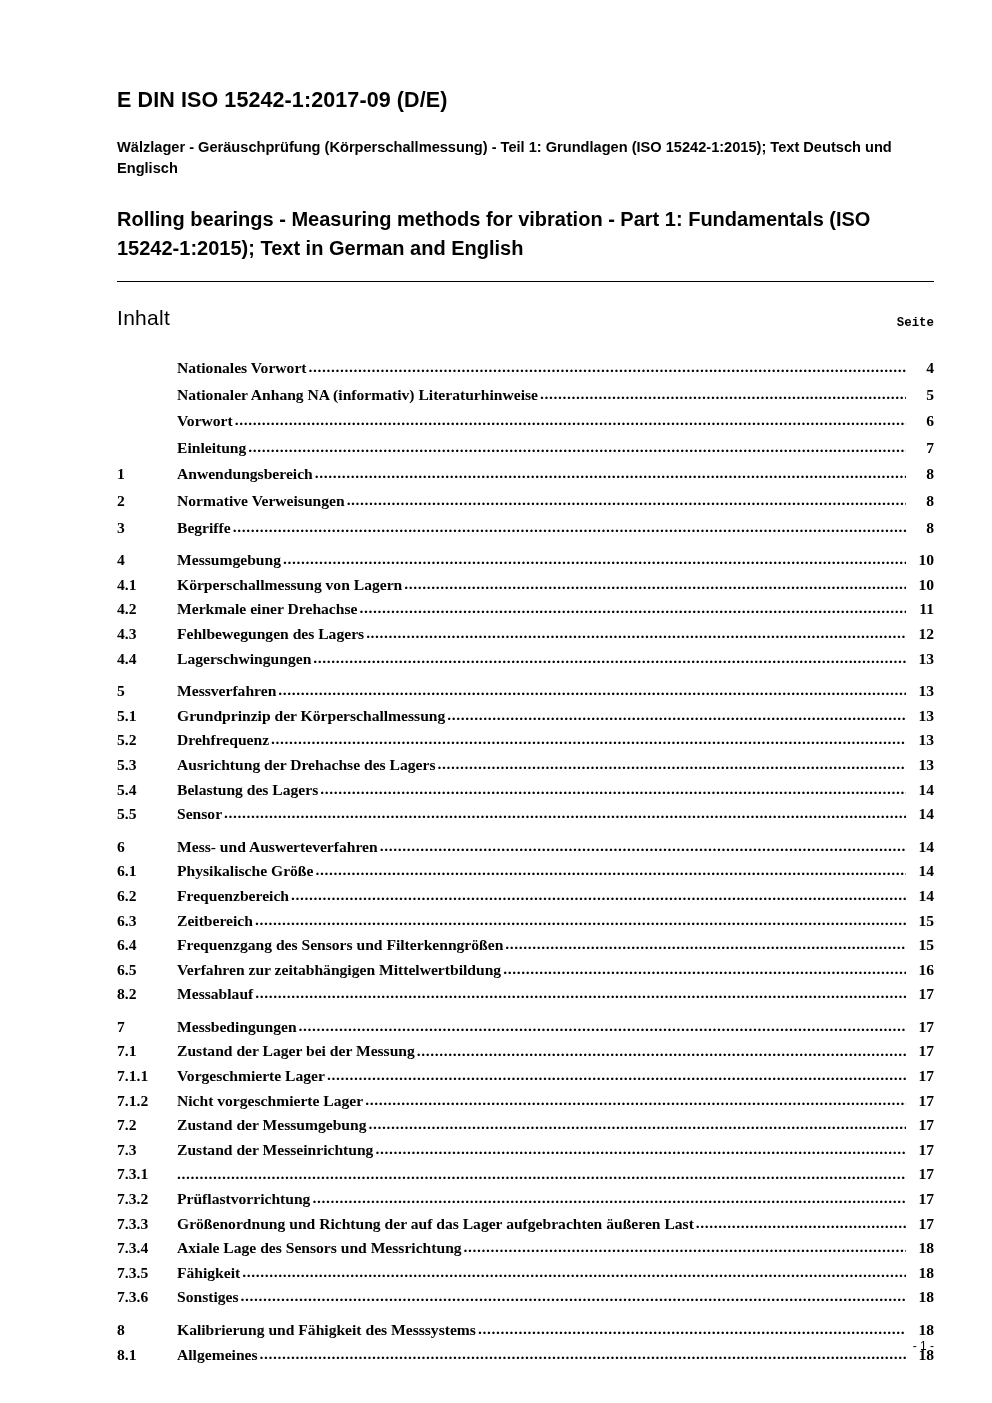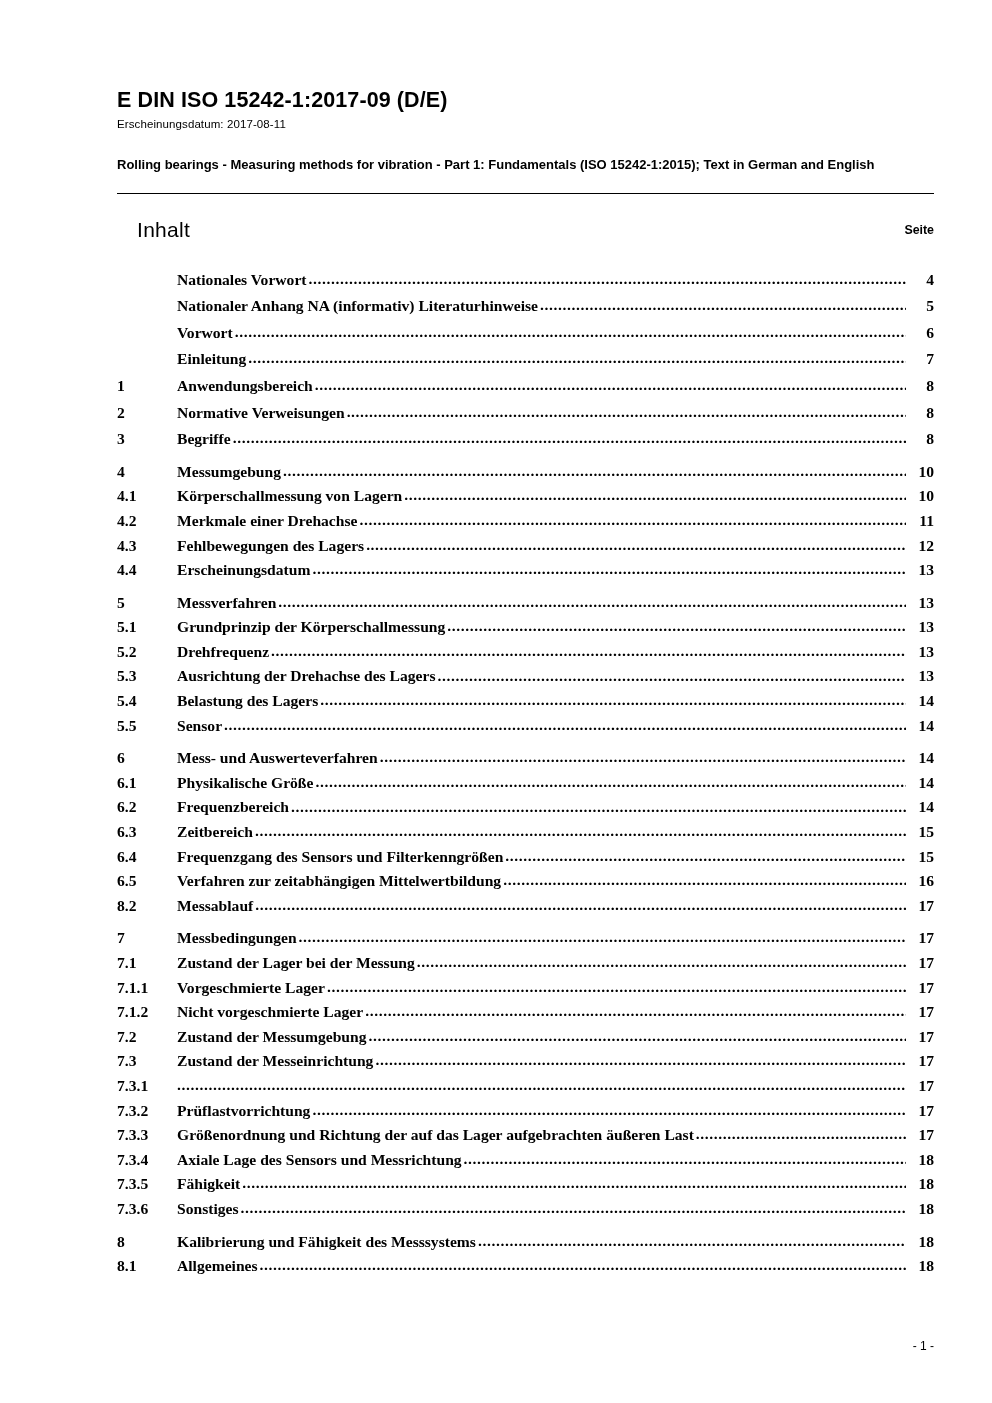--- a/index.html
+++ b/index.html
@@ -42,45 +42,44 @@
   }
   .title-de {
     font-family: "Liberation Sans", sans-serif;
     font-size: 14.6px;
     font-weight: bold;
     line-height: 1.45;
     margin: 24px 0 0 0;
   }
   .title-en {
     font-family: "Liberation Sans", sans-serif;
-    font-size: 13px;
+    font-size: 20px;
     font-weight: bold;
     line-height: 1.45;
     margin: 26px 0 0 0;
   }
   .rule {
     border: 0;
     border-top: 1px solid #000;
     margin: 18px 0 0 0;
     height: 0;
   }
   .toc-head {
     display: flex;
-    align-items: center;
+    align-items: flex-end;
     justify-content: space-between;
     margin-top: 24px;
-    margin-left: 20px;
   }
   .toc-head .inhalt {
     font-family: "Liberation Sans", sans-serif;
     font-size: 21px;
     letter-spacing: 0.3px;
   }
   .toc-head .seite {
-    font-family: Liberation Sans, sans-serif;
+    font-family: Liberation Mono, monospace;
     font-size: 12.4px;
     font-weight: bold;
   }
   .toc {
     margin-top: 30px;
   }
   .toc-row {
     display: flex;
     align-items: flex-end;
     font-family: "Liberation Serif", serif;
@@ -129,22 +128,22 @@
     font-size: 12px;
   }
 </style>
 </head>
 <body>
 
 <div class="page">
   <div class="content">
 
     <h1 class="doc-number">E DIN ISO 15242-1:2017-09 (D/E)</h1>
-    <div class="pub-date">Erscheinungsdatum: 2017-08-11</div>
-
+
+    <div class="title-de">Wälzlager - Geräuschprüfung (Körperschallmessung) - Teil 1: Grundlagen (ISO 15242-1:2015); Text Deutsch und Englisch</div>
     <div class="title-en">Rolling bearings - Measuring methods for vibration - Part 1: Fundamentals (ISO 15242-1:2015); Text in German and English</div>
 
     <hr class="rule">
 
     <div class="toc-head">
       <div class="inhalt">Inhalt</div>
       <div class="seite">Seite</div>
     </div>
 
     <div class="toc" id="toc-list">
@@ -220,21 +219,21 @@
         <div class="spacer-line"></div>
         <div class="toc-row">
           <span class="num">4.3</span>
           <span class="lbl">Fehlbewegungen des Lagers</span>
           <span class="dots"></span>
           <span class="pg">12</span>
         </div>
         <div class="spacer-line"></div>
         <div class="toc-row">
           <span class="num">4.4</span>
-          <span class="lbl">Erscheinungsdatum</span>
+          <span class="lbl">Lagerschwingungen</span>
           <span class="dots"></span>
           <span class="pg">13</span>
         </div>
         <div class="gap-md"></div>
         <div class="toc-row">
           <span class="num">5</span>
           <span class="lbl">Messverfahren</span>
           <span class="dots"></span>
           <span class="pg">13</span>
         </div>

